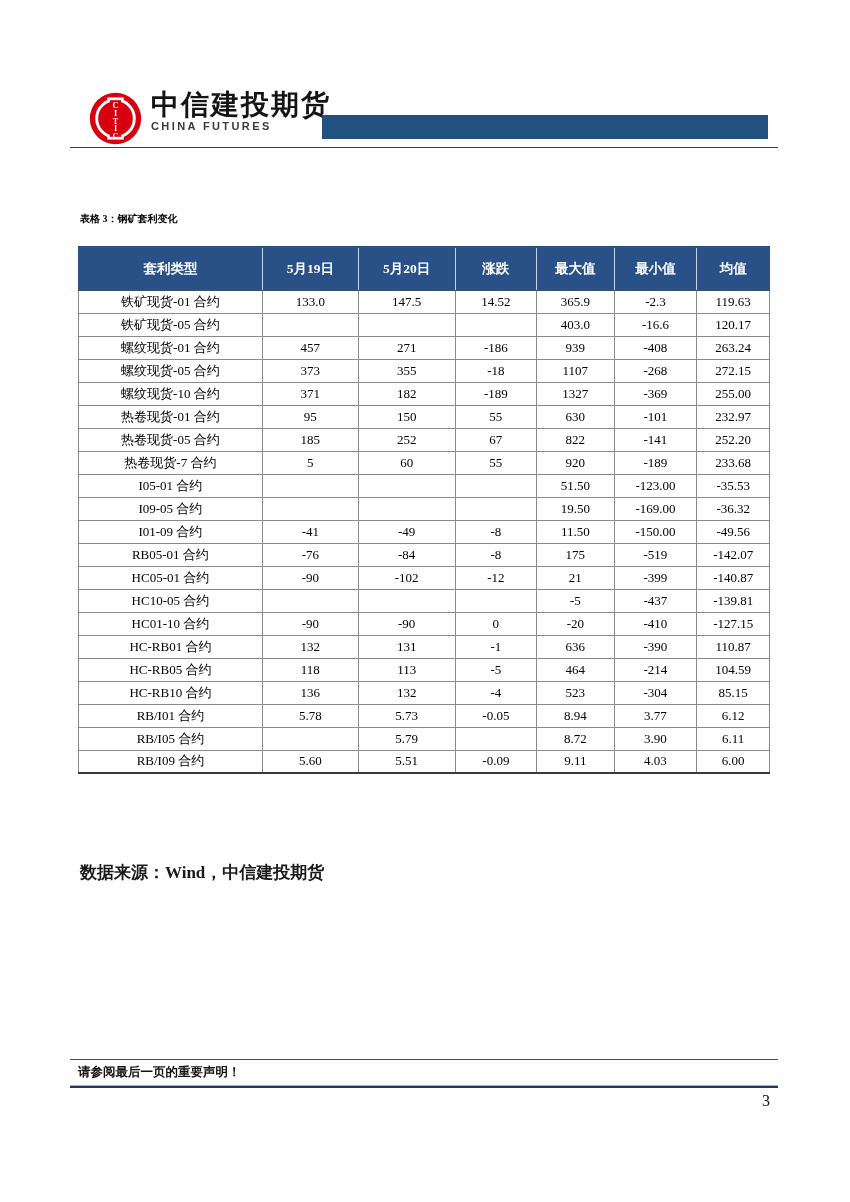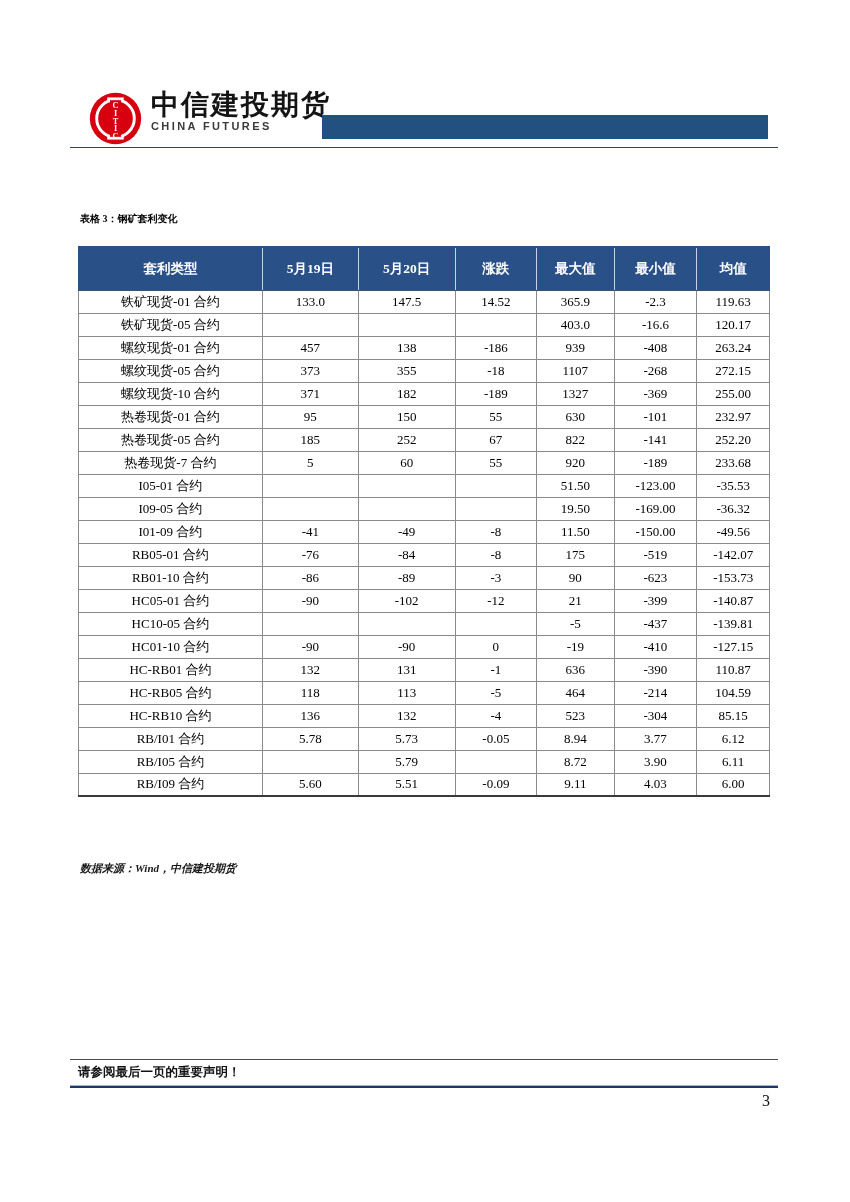--- a/index.html
+++ b/index.html
@@ -62,21 +62,21 @@
   thead th:last-child{border-right:1px solid var(--header-blue);}
   tbody td{
     height:23px;text-align:center;color:#000;background:#fff;
     border:1px solid #8a8a8a;
     padding:0 2px;white-space:nowrap;overflow:hidden;
   }
   tbody tr:last-child td{border-bottom:2px solid #3a3a3a;}
   
   .source{
     position:absolute;left:80px;top:861px;
-    font-size:11px;font-weight:bold;font-style:italic;color:#1a1a1a;
+    font-size:17px;font-weight:bold;color:#1a1a1a;
   }
   
   .foot-rule-thin{position:absolute;left:70px;top:1059px;width:708px;height:1px;background:#4a4a4a;}
   .disclaimer{
     position:absolute;left:78px;top:1064px;
     font-size:12.5px;font-weight:bold;color:#111;
   }
   .foot-rule-thick{position:absolute;left:70px;top:1085px;width:708px;height:3px;background:var(--rule-dark);border-top:1px solid #9fb6cc;}
   .page-num{
     position:absolute;left:690px;top:1092px;width:80px;
@@ -148,21 +148,21 @@
             <td></td>
             <td></td>
             <td></td>
             <td>403.0</td>
             <td>-16.6</td>
             <td>120.17</td>
           </tr>
           <tr>
             <td>螺纹现货-01 合约</td>
             <td>457</td>
-            <td>138</td>
+            <td>271</td>
             <td>-186</td>
             <td>939</td>
             <td>-408</td>
             <td>263.24</td>
           </tr>
           <tr>
             <td>螺纹现货-05 合约</td>
             <td>373</td>
             <td>355</td>
             <td>-18</td>
@@ -236,29 +236,20 @@
           <tr>
             <td>RB05-01 合约</td>
             <td>-76</td>
             <td>-84</td>
             <td>-8</td>
             <td>175</td>
             <td>-519</td>
             <td>-142.07</td>
           </tr>
           <tr>
-            <td>RB01-10 合约</td>
-            <td>-86</td>
-            <td>-89</td>
-            <td>-3</td>
-            <td>90</td>
-            <td>-623</td>
-            <td>-153.73</td>
-          </tr>
-          <tr>
             <td>HC05-01 合约</td>
             <td>-90</td>
             <td>-102</td>
             <td>-12</td>
             <td>21</td>
             <td>-399</td>
             <td>-140.87</td>
           </tr>
           <tr>
             <td>HC10-05 合约</td>
@@ -267,21 +258,21 @@
             <td></td>
             <td>-5</td>
             <td>-437</td>
             <td>-139.81</td>
           </tr>
           <tr>
             <td>HC01-10 合约</td>
             <td>-90</td>
             <td>-90</td>
             <td>0</td>
-            <td>-19</td>
+            <td>-20</td>
             <td>-410</td>
             <td>-127.15</td>
           </tr>
           <tr>
             <td>HC-RB01 合约</td>
             <td>132</td>
             <td>131</td>
             <td>-1</td>
             <td>636</td>
             <td>-390</td>

